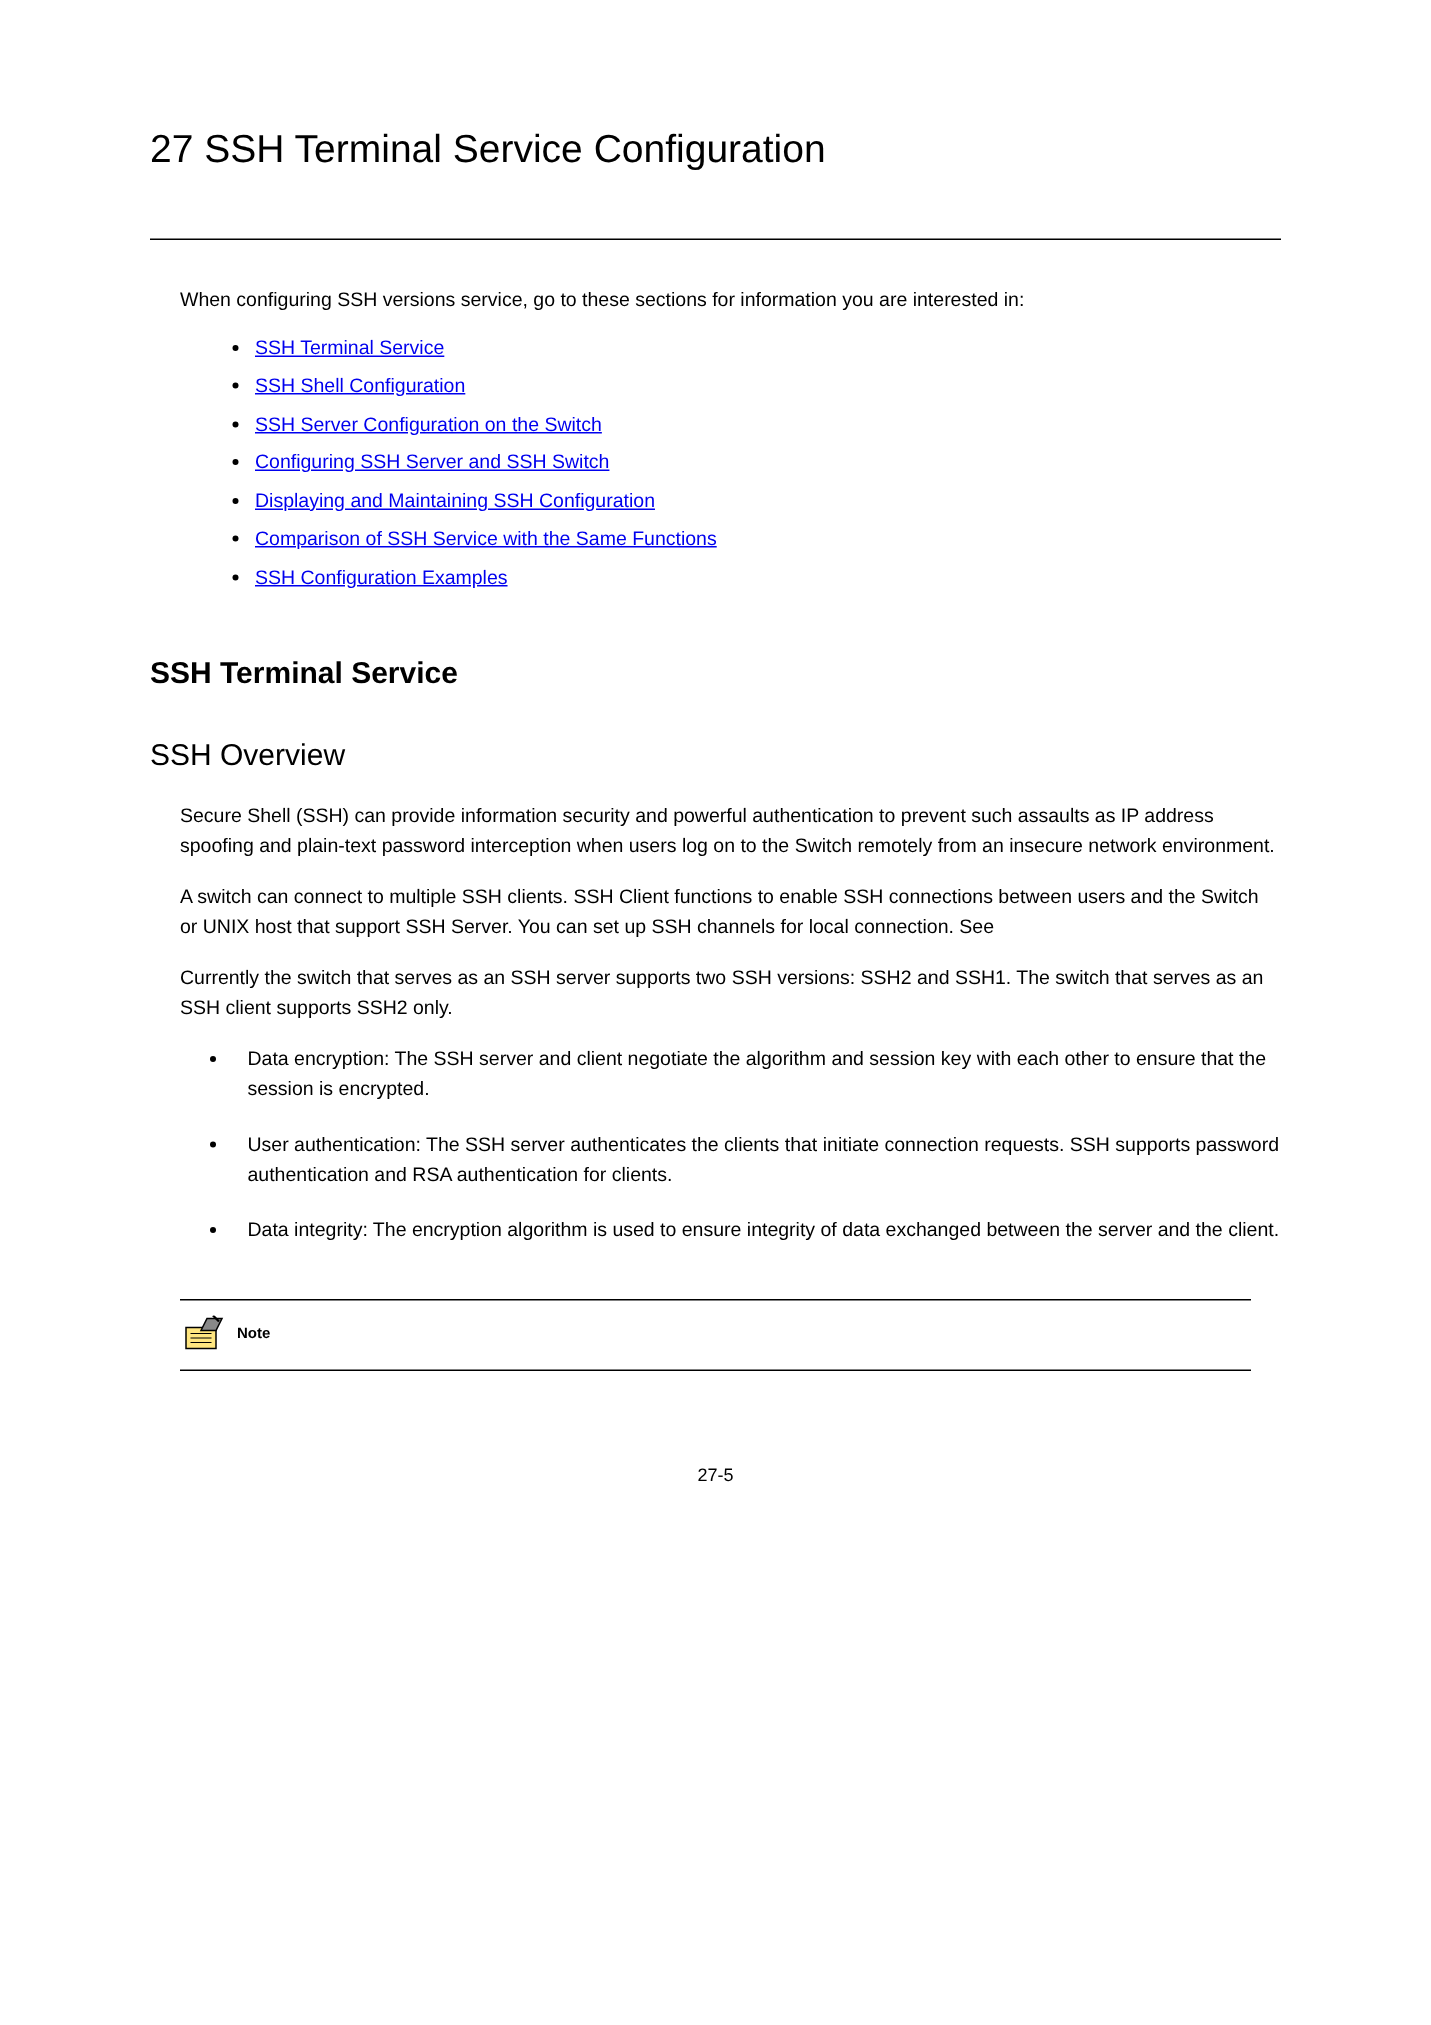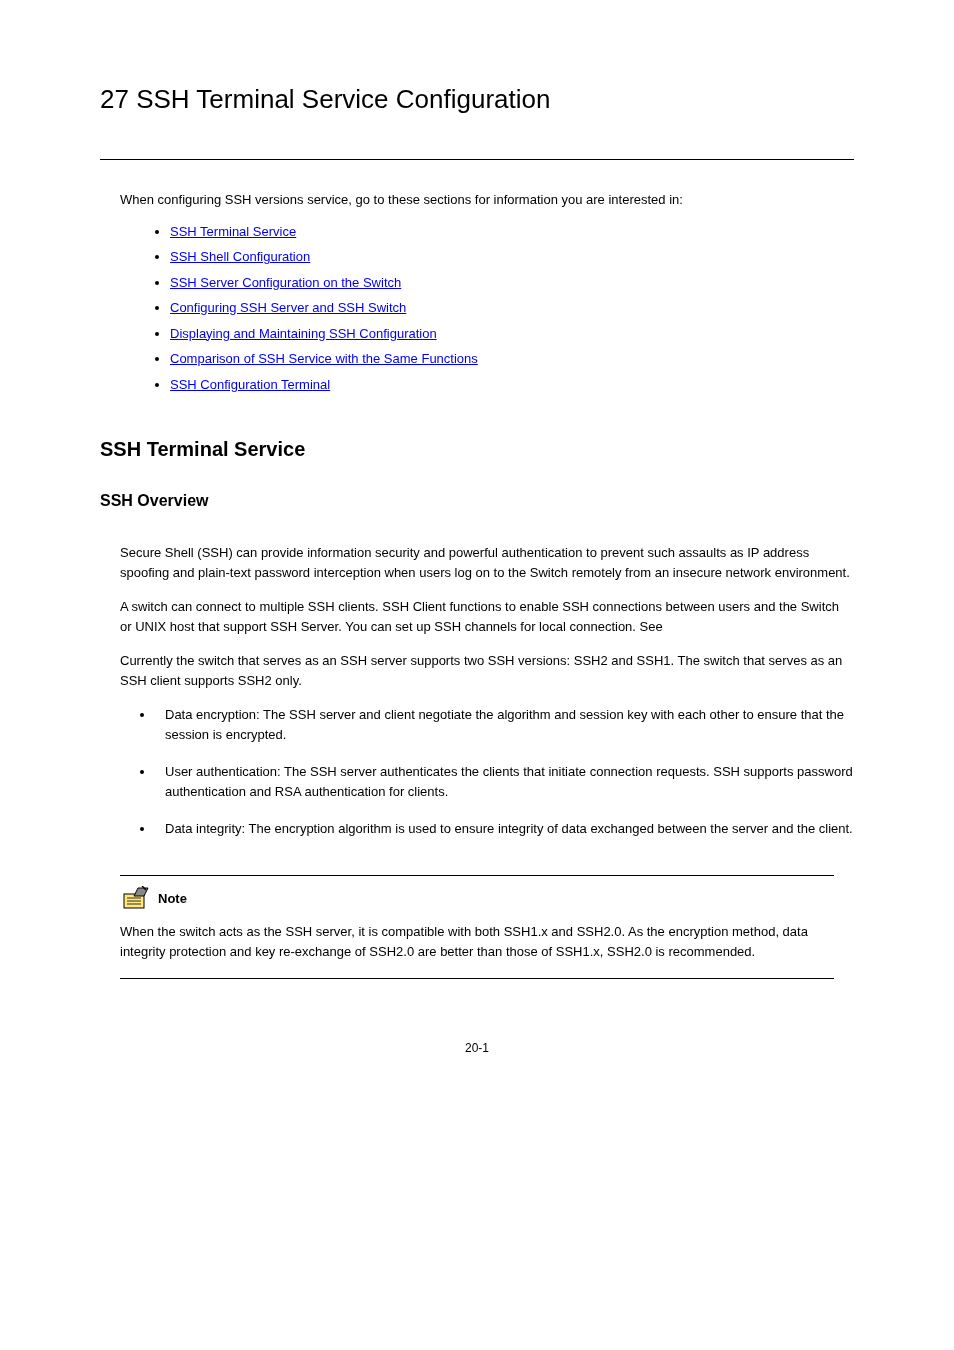--- a/index.html
+++ b/index.html
@@ -43,23 +43,23 @@
       color: #0000ee;
       text-decoration: underline;
     }
     .section-heading {
       font-size: 20px;
       font-weight: bold;
       margin-bottom: 25px;
       margin-top: 10px;
     }
     .subsection-heading {
-      font-size: 16px;
-      font-weight: bold;
-      margin-bottom: 30px;
+      font-size: 20px;
+      font-weight: normal;
+      margin-bottom: 15px;
     }
     .body-text {
       margin-bottom: 15px;
       margin-left: 20px;
     }
     .feature-list {
       list-style: disc;
       margin-left: 55px;
       margin-bottom: 36px;
     }
@@ -80,21 +80,21 @@
       gap: 6px;
       margin: 10px 0;
     }
     .note-icon {
       width: 32px;
       height: 26px;
       position: relative;
     }
     .note-label {
       font-weight: bold;
-      font-size: 13px;
+      font-size: 10px;
     }
     .note-text {
       margin-bottom: 15px;
       line-height: 1.6;
     }
     .page-number {
       text-align: center;
       margin-top: 60px;
       font-size: 12px;
     }
@@ -108,21 +108,21 @@
 
 <p class="intro-text">When configuring SSH versions service, go to these sections for information you are interested in:</p>
 
 <ul class="toc-list">
   <li><a href="#">SSH Terminal Service</a></li>
   <li><a href="#">SSH Shell Configuration</a></li>
   <li><a href="#">SSH Server Configuration on the Switch</a></li>
   <li><a href="#">Configuring SSH Server and SSH Switch</a></li>
   <li><a href="#">Displaying and Maintaining SSH Configuration</a></li>
   <li><a href="#">Comparison of SSH Service with the Same Functions</a></li>
-  <li><a href="#">SSH Configuration Terminal</a></li>
+  <li><a href="#">SSH Configuration Examples</a></li>
 </ul>
 
 <h2 class="section-heading">SSH Terminal Service</h2>
 
 <h3 class="subsection-heading">SSH Overview</h3>
 
 <p class="body-text">Secure Shell (SSH) can provide information security and powerful authentication to prevent such assaults as IP address spoofing and plain-text password interception when users log on to the Switch remotely from an insecure network environment.</p>
 
 <p class="body-text">A switch can connect to multiple SSH clients. SSH Client functions to enable SSH connections between users and the Switch or UNIX host that support SSH Server. You can set up SSH channels for local connection. See</p>
 
@@ -142,17 +142,16 @@
         <rect x="4" y="8" width="20" height="14" fill="#ffe680" stroke="#000" stroke-width="1"></rect>
         <line x1="7" y1="12" x2="21" y2="12" stroke="#000" stroke-width="0.8"></line>
         <line x1="7" y1="15" x2="21" y2="15" stroke="#000" stroke-width="0.8"></line>
         <line x1="7" y1="18" x2="21" y2="18" stroke="#000" stroke-width="0.8"></line>
         <path d="M 18 2 L 28 2 L 24 10 L 14 10 Z" fill="#888" stroke="#000" stroke-width="1"></path>
         <path d="M 22 0 L 26 4" stroke="#000" stroke-width="1.5"></path>
       </svg>
     </span>
     <span class="note-label">Note</span>
   </div>
-  <p class="note-text">When the switch acts as the SSH server, it is compatible with both SSH1.x and SSH2.0. As the encryption method, data integrity protection and key re-exchange of SSH2.0 are better than those of SSH1.x, SSH2.0 is recommended.</p>
   <hr class="note-hr">
 </div>
 
-<div class="page-number">20-1</div>
+<div class="page-number">27-5</div>
 
 </body></html>

